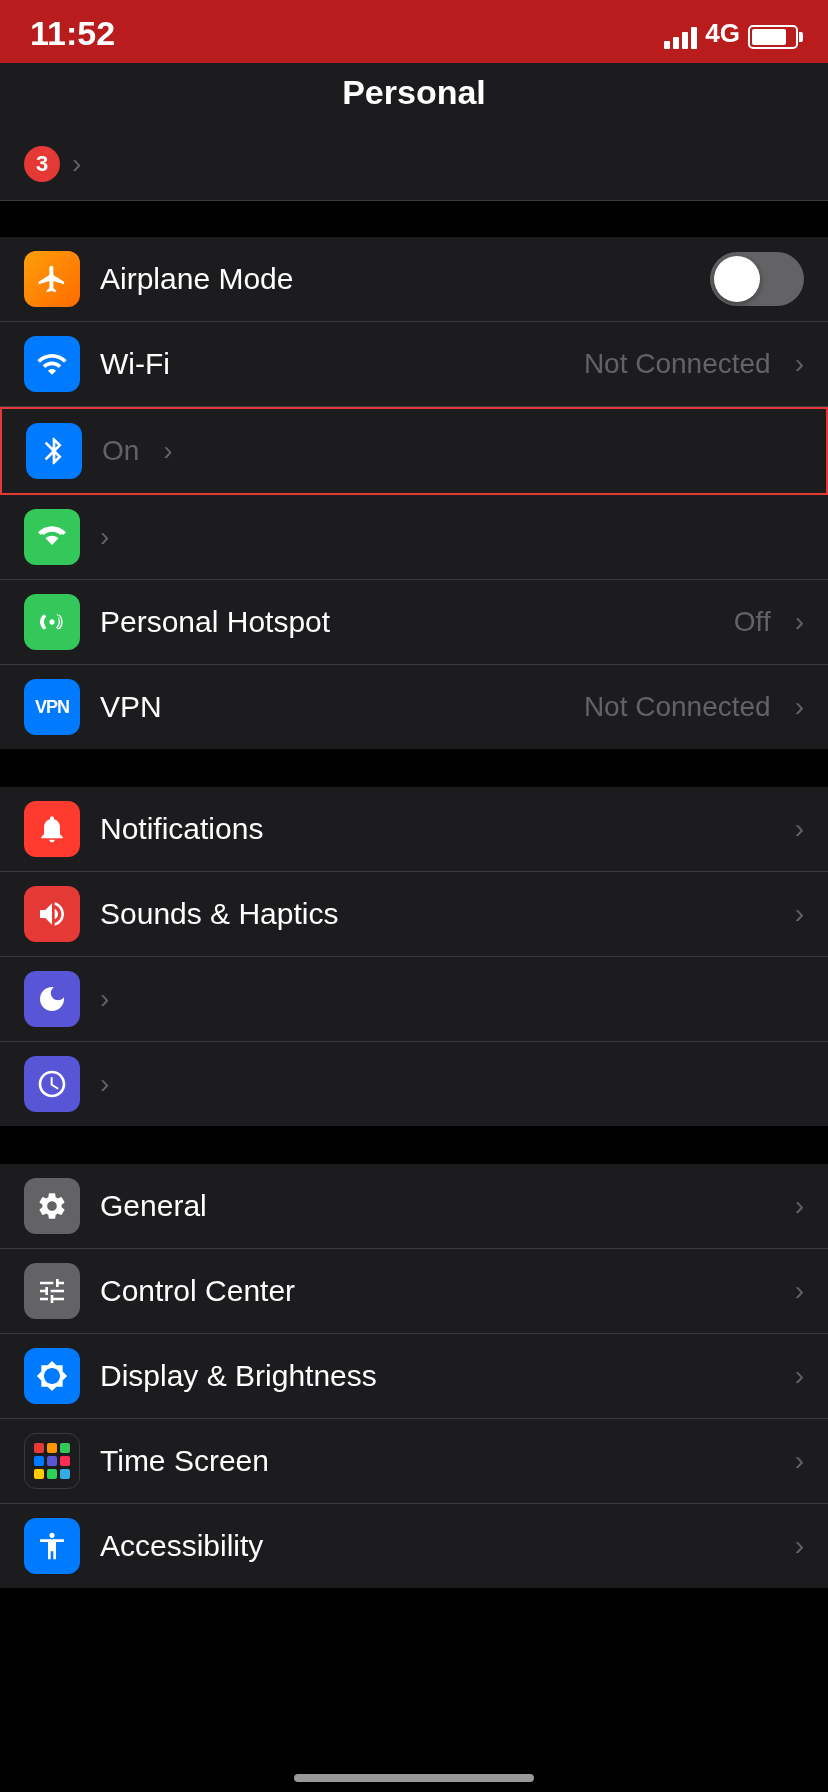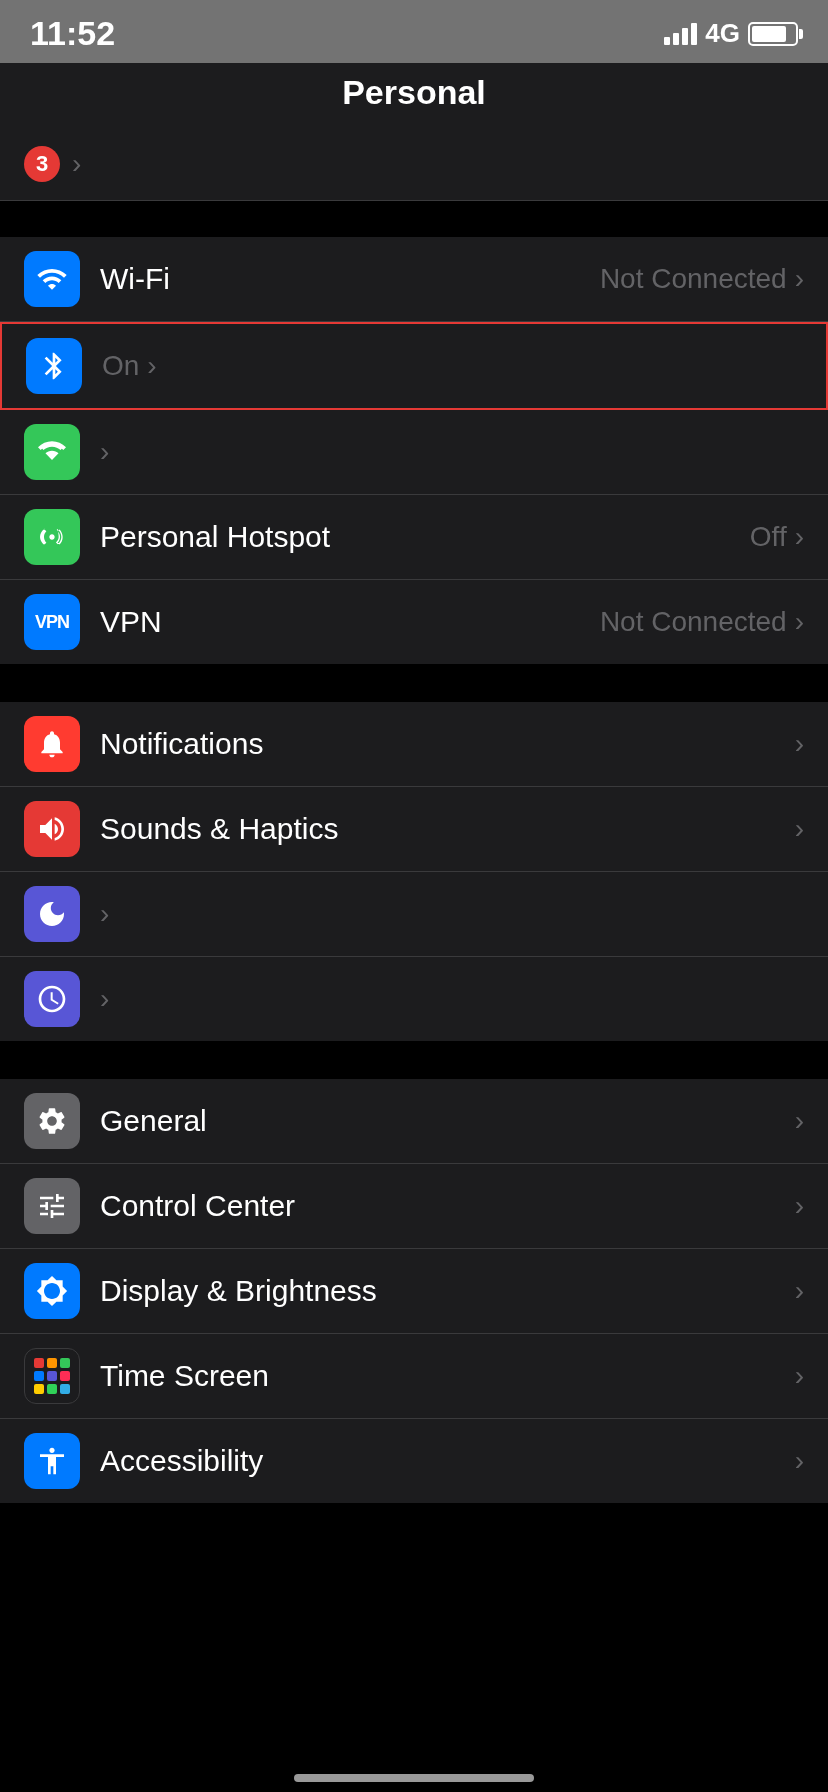--- a/index.html
+++ b/index.html
@@ -13,30 +13,30 @@
       color: #fff;
       overflow-x: hidden;
     }
 
     
     .status-bar {
       display: flex;
       justify-content: space-between;
       align-items: center;
       padding: 14px 30px 10px 30px;
-      background: #737373;
+      background: #b91c1c;
     }
     .status-time {
       font-size: 34px;
       font-weight: 600;
       color: #fff;
     }
     .status-icons {
       display: flex;
-      align-items: center;
+      align-items: flex-end;
       gap: 8px;
     }
     .signal-bars {
       display: flex;
       align-items: flex-end;
       gap: 3px;
     }
     .signal-bar {
       width: 6px;
       background: #fff;
@@ -164,21 +164,21 @@
 
     .row-label {
       flex: 1;
       font-size: 30px;
       color: #fff;
     }
 
     .row-right {
       display: flex;
       align-items: center;
-      gap: 8px;
+      gap: 24px;
       color: #636366;
       font-size: 28px;
     }
 
     
     .toggle {
       width: 94px;
       height: 54px;
       border-radius: 27px;
       background: #636366;
@@ -268,20 +268,33 @@
   <div class="apple-id-right">
     <span class="badge">3</span>
     <span class="chevron">›</span>
   </div>
 </div>
 
 <div class="section-divider"></div>
 
 <div class="settings-section">
 
+  <div class="settings-row">
+    <div class="row-icon icon-orange">
+      <svg class="icon-svg" viewBox="0 0 24 24" fill="white">
+        <path d="M21 16v-2l-8-5V3.5c0-.83-.67-1.5-1.5-1.5S10 2.67 10 3.5V9l-8 5v2l8-2.5V19l-2 1.5V22l3.5-1 3.5 1v-1.5L13 19v-5.5l8 2.5z"></path>
+      </svg>
+    </div>
+    <span class="row-label">Airplane Mode</span>
+    <div class="row-right">
+      <div class="toggle">
+        <div class="toggle-thumb"></div>
+      </div>
+    </div>
+  </div>
 
   <div class="settings-row">
     <div class="row-icon icon-blue">
       <svg class="icon-svg" viewBox="0 0 24 24" fill="white">
         <path d="M1 9l2 2c4.97-4.97 13.03-4.97 18 0l2-2C16.93 2.93 7.08 2.93 1 9zm8 8l3 3 3-3c-1.65-1.66-4.34-1.66-6 0zm-4-4l2 2c2.76-2.76 7.24-2.76 10 0l2-2C15.14 9.14 8.87 9.14 5 13z"></path>
       </svg>
     </div>
     <span class="row-label">Wi-Fi</span>
     <div class="row-right">
       <span>Not Connected</span>

